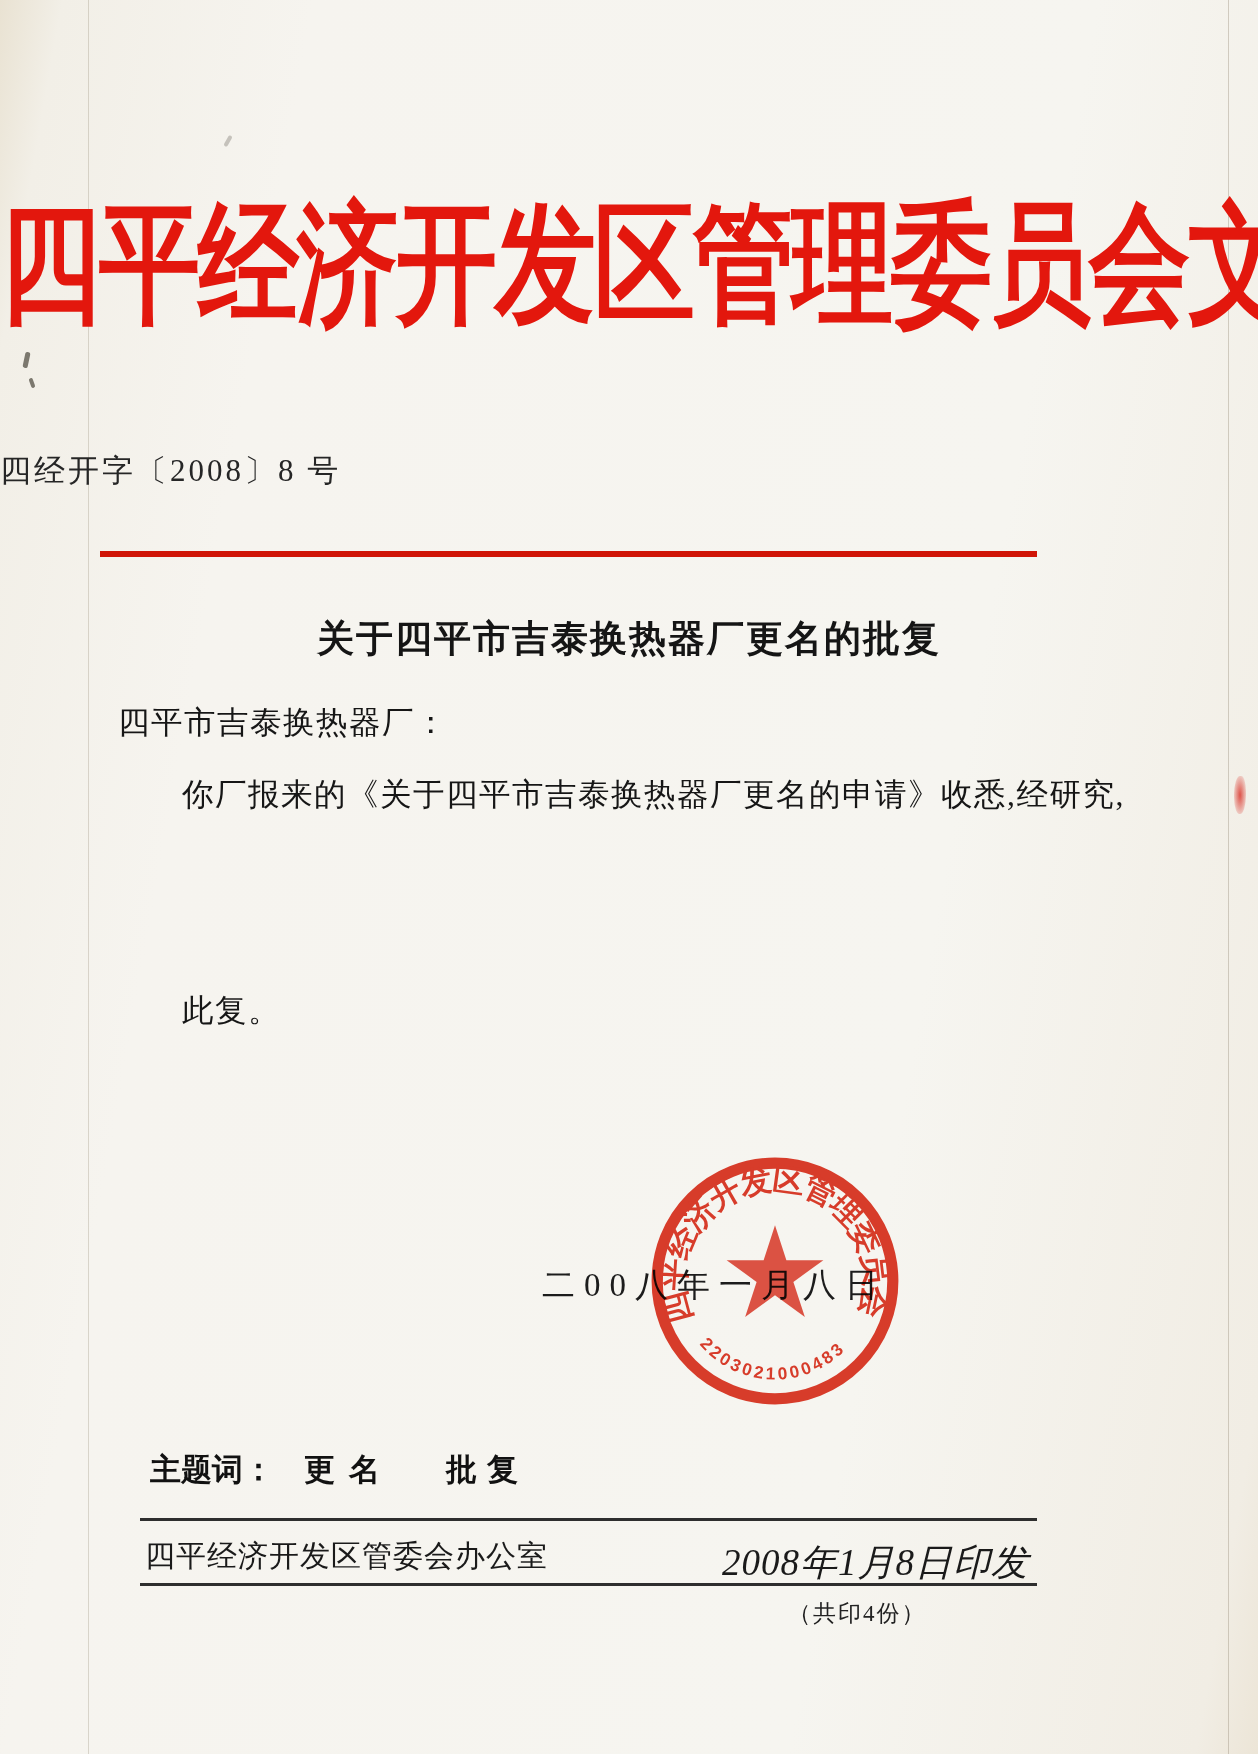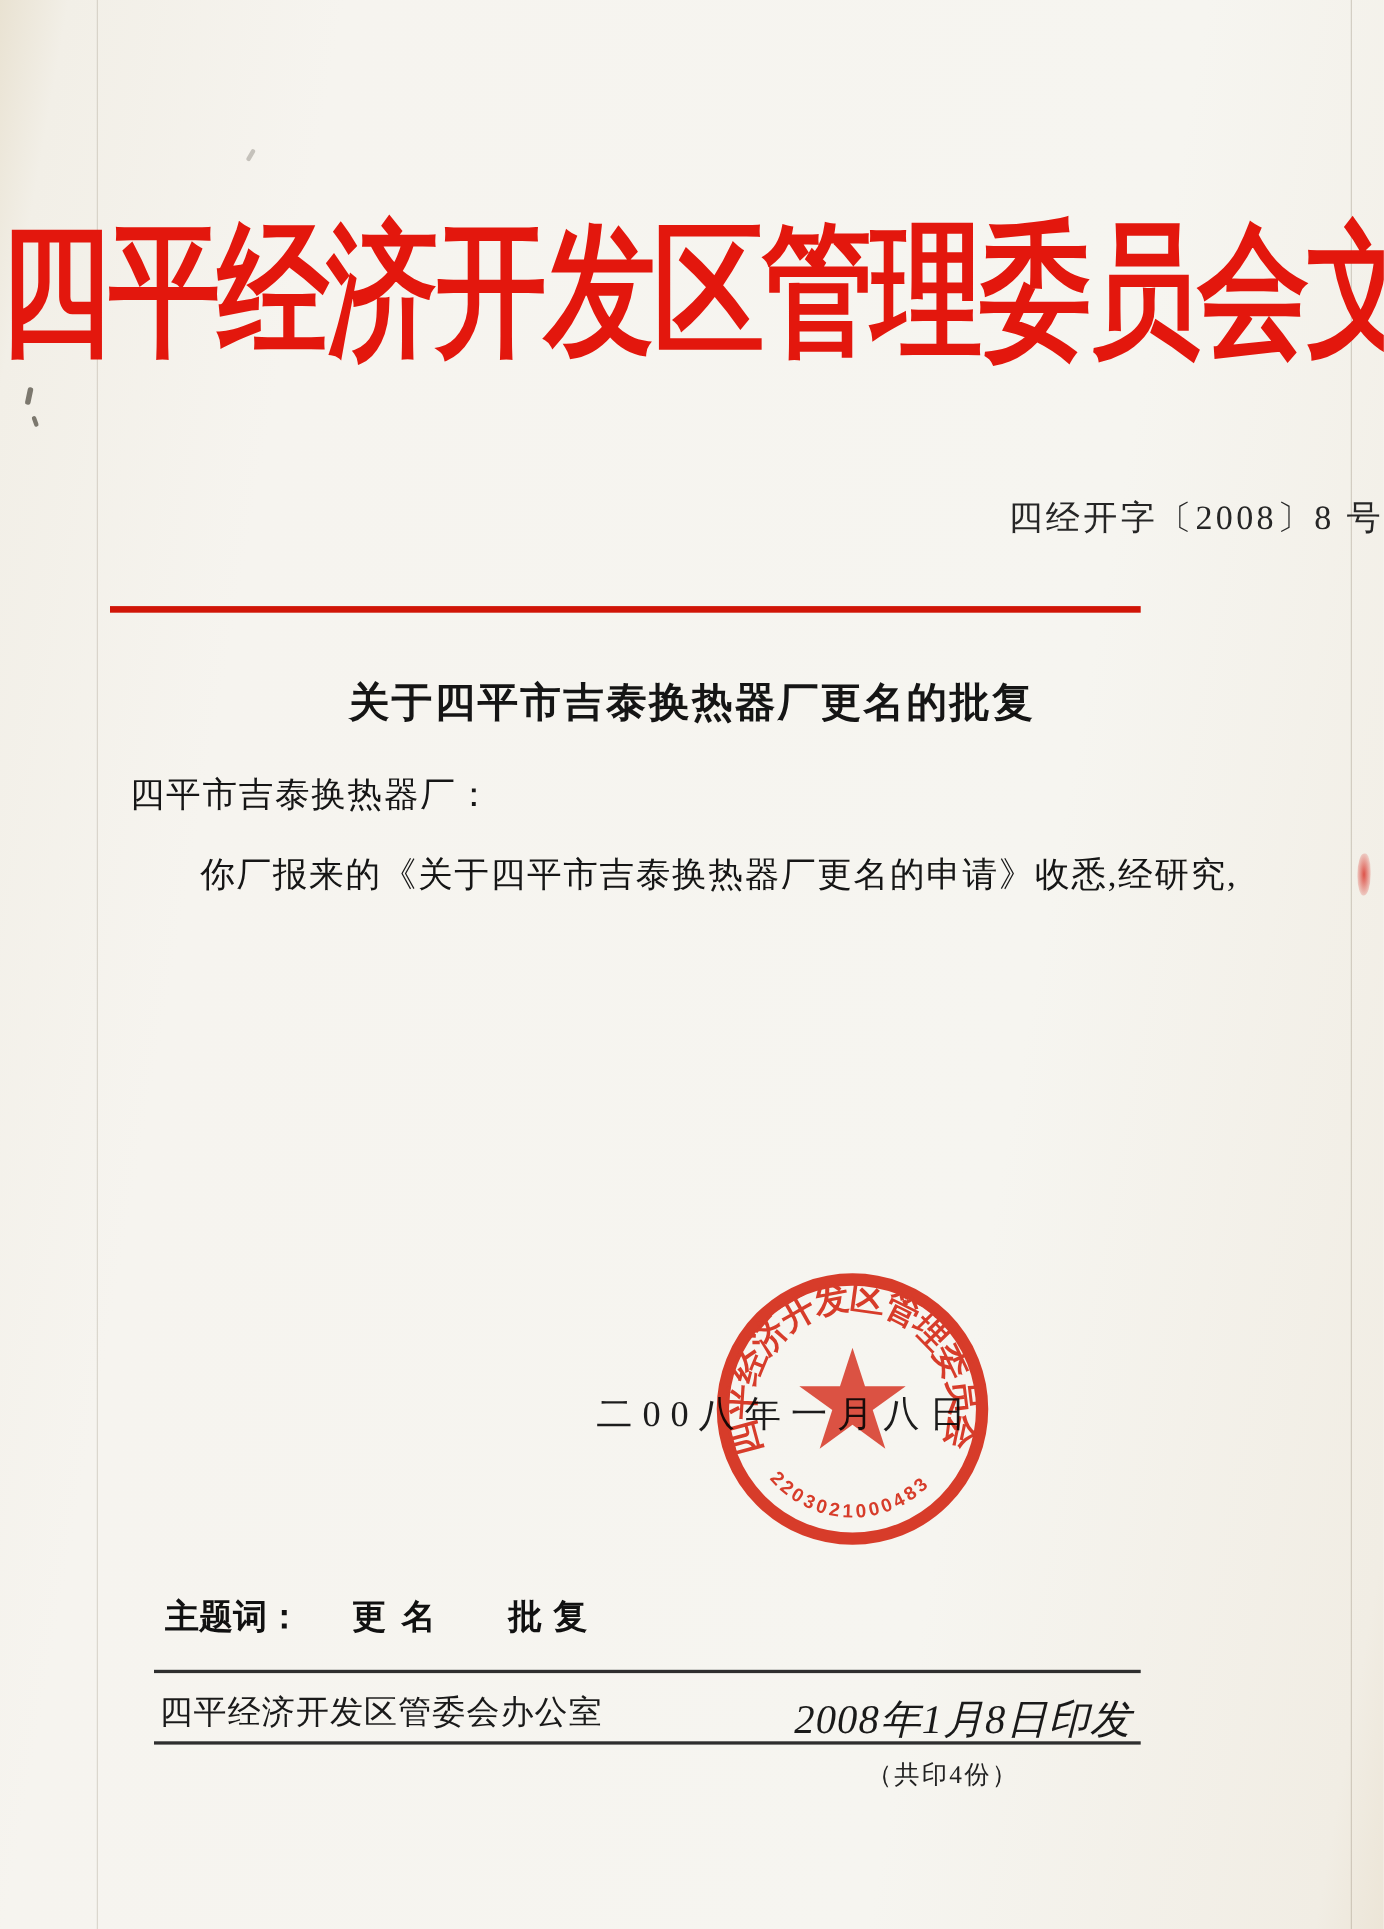--- a/index.html
+++ b/index.html
@@ -17,21 +17,21 @@
   .abs{position:absolute;}
   .fold{width:1px;top:0;height:1754px;background:rgba(140,130,108,0.28);}
   .header-title{
     left:0;right:0;top:178px;text-align:center;
     font-size:101px;font-weight:900;color:#e3170d;
     letter-spacing:-2px;white-space:nowrap;
     transform:scaleY(1.30);transform-origin:top center;
     font-family:"Liberation Serif","DejaVu Serif",serif;
   }
   .doc-number{
-    left:0;right:0;top:450px;text-align:right;
+    left:0;right:0;top:450px;text-align:left;
     font-size:31px;color:#262626;letter-spacing:3px;
   }
   .red-rule{left:100px;top:551px;width:937px;height:6px;background:#d01507;}
   .doc-title{
     left:0;right:0;top:614px;text-align:center;
     font-size:37px;font-weight:700;color:#151515;letter-spacing:2px;
     font-family:"Liberation Sans","DejaVu Sans",sans-serif;
   }
   .body-line{
     left:118px;width:930px;font-size:31.5px;color:#161616;
@@ -45,21 +45,21 @@
   .seal{
     left:646px;top:1152px;width:258px;height:258px;
     mix-blend-mode:multiply;opacity:0.93;z-index:2;
   }
   .subject-row{
     left:150px;top:1449px;display:flex;align-items:baseline;
     font-size:31px;font-weight:700;color:#111;
     font-family:"Liberation Sans","DejaVu Sans",sans-serif;
     text-align:right;
   }
-  .subject-row .term1{margin-left:46px;letter-spacing:14px;}
+  .subject-row .term1{margin-left:30px;letter-spacing:14px;}
   .subject-row .term2{margin-left:52px;letter-spacing:10px;}
   .black-rule{left:140px;width:897px;height:3px;background:#2e2e2e;}
   .footer-office{left:145px;top:1536px;font-size:30px;color:#1a1a1a;letter-spacing:1px;}
   .footer-printdate{left:722px;top:1538px;font-size:37px;color:#1a1a1a;letter-spacing:1px;font-style:italic;}
   .footer-copies{left:788px;top:1598px;font-size:23px;color:#222;letter-spacing:2px;}
   .smudge-red{
     left:1234px;top:776px;width:12px;height:38px;border-radius:50% 40% 50% 45%;
     background:radial-gradient(ellipse at center,rgba(214,30,20,.75),rgba(214,30,20,.15) 75%,transparent);
   }
   .speck{background:rgba(60,55,45,.65);border-radius:2px;}
@@ -82,20 +82,21 @@
   <div class="abs header-title">四平经济开发区管理委员会文件</div>
 
   <div class="abs doc-number">四经开字〔2008〕8 号</div>
 
   <div class="abs red-rule"></div>
 
   <div class="abs doc-title">关于四平市吉泰换热器厂更名的批复</div>
 
   <div class="abs body-line" style="top:702px;">四平市吉泰换热器厂：</div>
   <div class="abs body-line indent" style="top:774px;">你厂报来的《关于四平市吉泰换热器厂更名的申请》收悉,经研究,</div>
+  <div class="abs body-line indent" style="top:990px;">此复。</div>
 
   <div class="abs issue-date">二00八年一月八日</div>
 
   <div class="abs seal">
     <svg width="258" height="258" viewBox="0 0 254 254">
       <circle cx="127" cy="127" r="116" fill="none" stroke="#dd2f1c" stroke-width="11"></circle>
       <path id="sealArcTop" d="M 46.3 164.6 A 89 89 0 1 1 207.7 164.6" fill="none"></path>
       <path id="sealArcBottom" d="M 52.7 189.4 A 97 97 0 0 0 201.3 189.4" fill="none"></path>
       <text font-size="31" font-weight="700" fill="#dd2f1c" font-family="'Liberation Serif','DejaVu Serif',serif">
         <textPath href="#sealArcTop" startOffset="0" textLength="352">四平经济开发区管理委员会</textPath>

